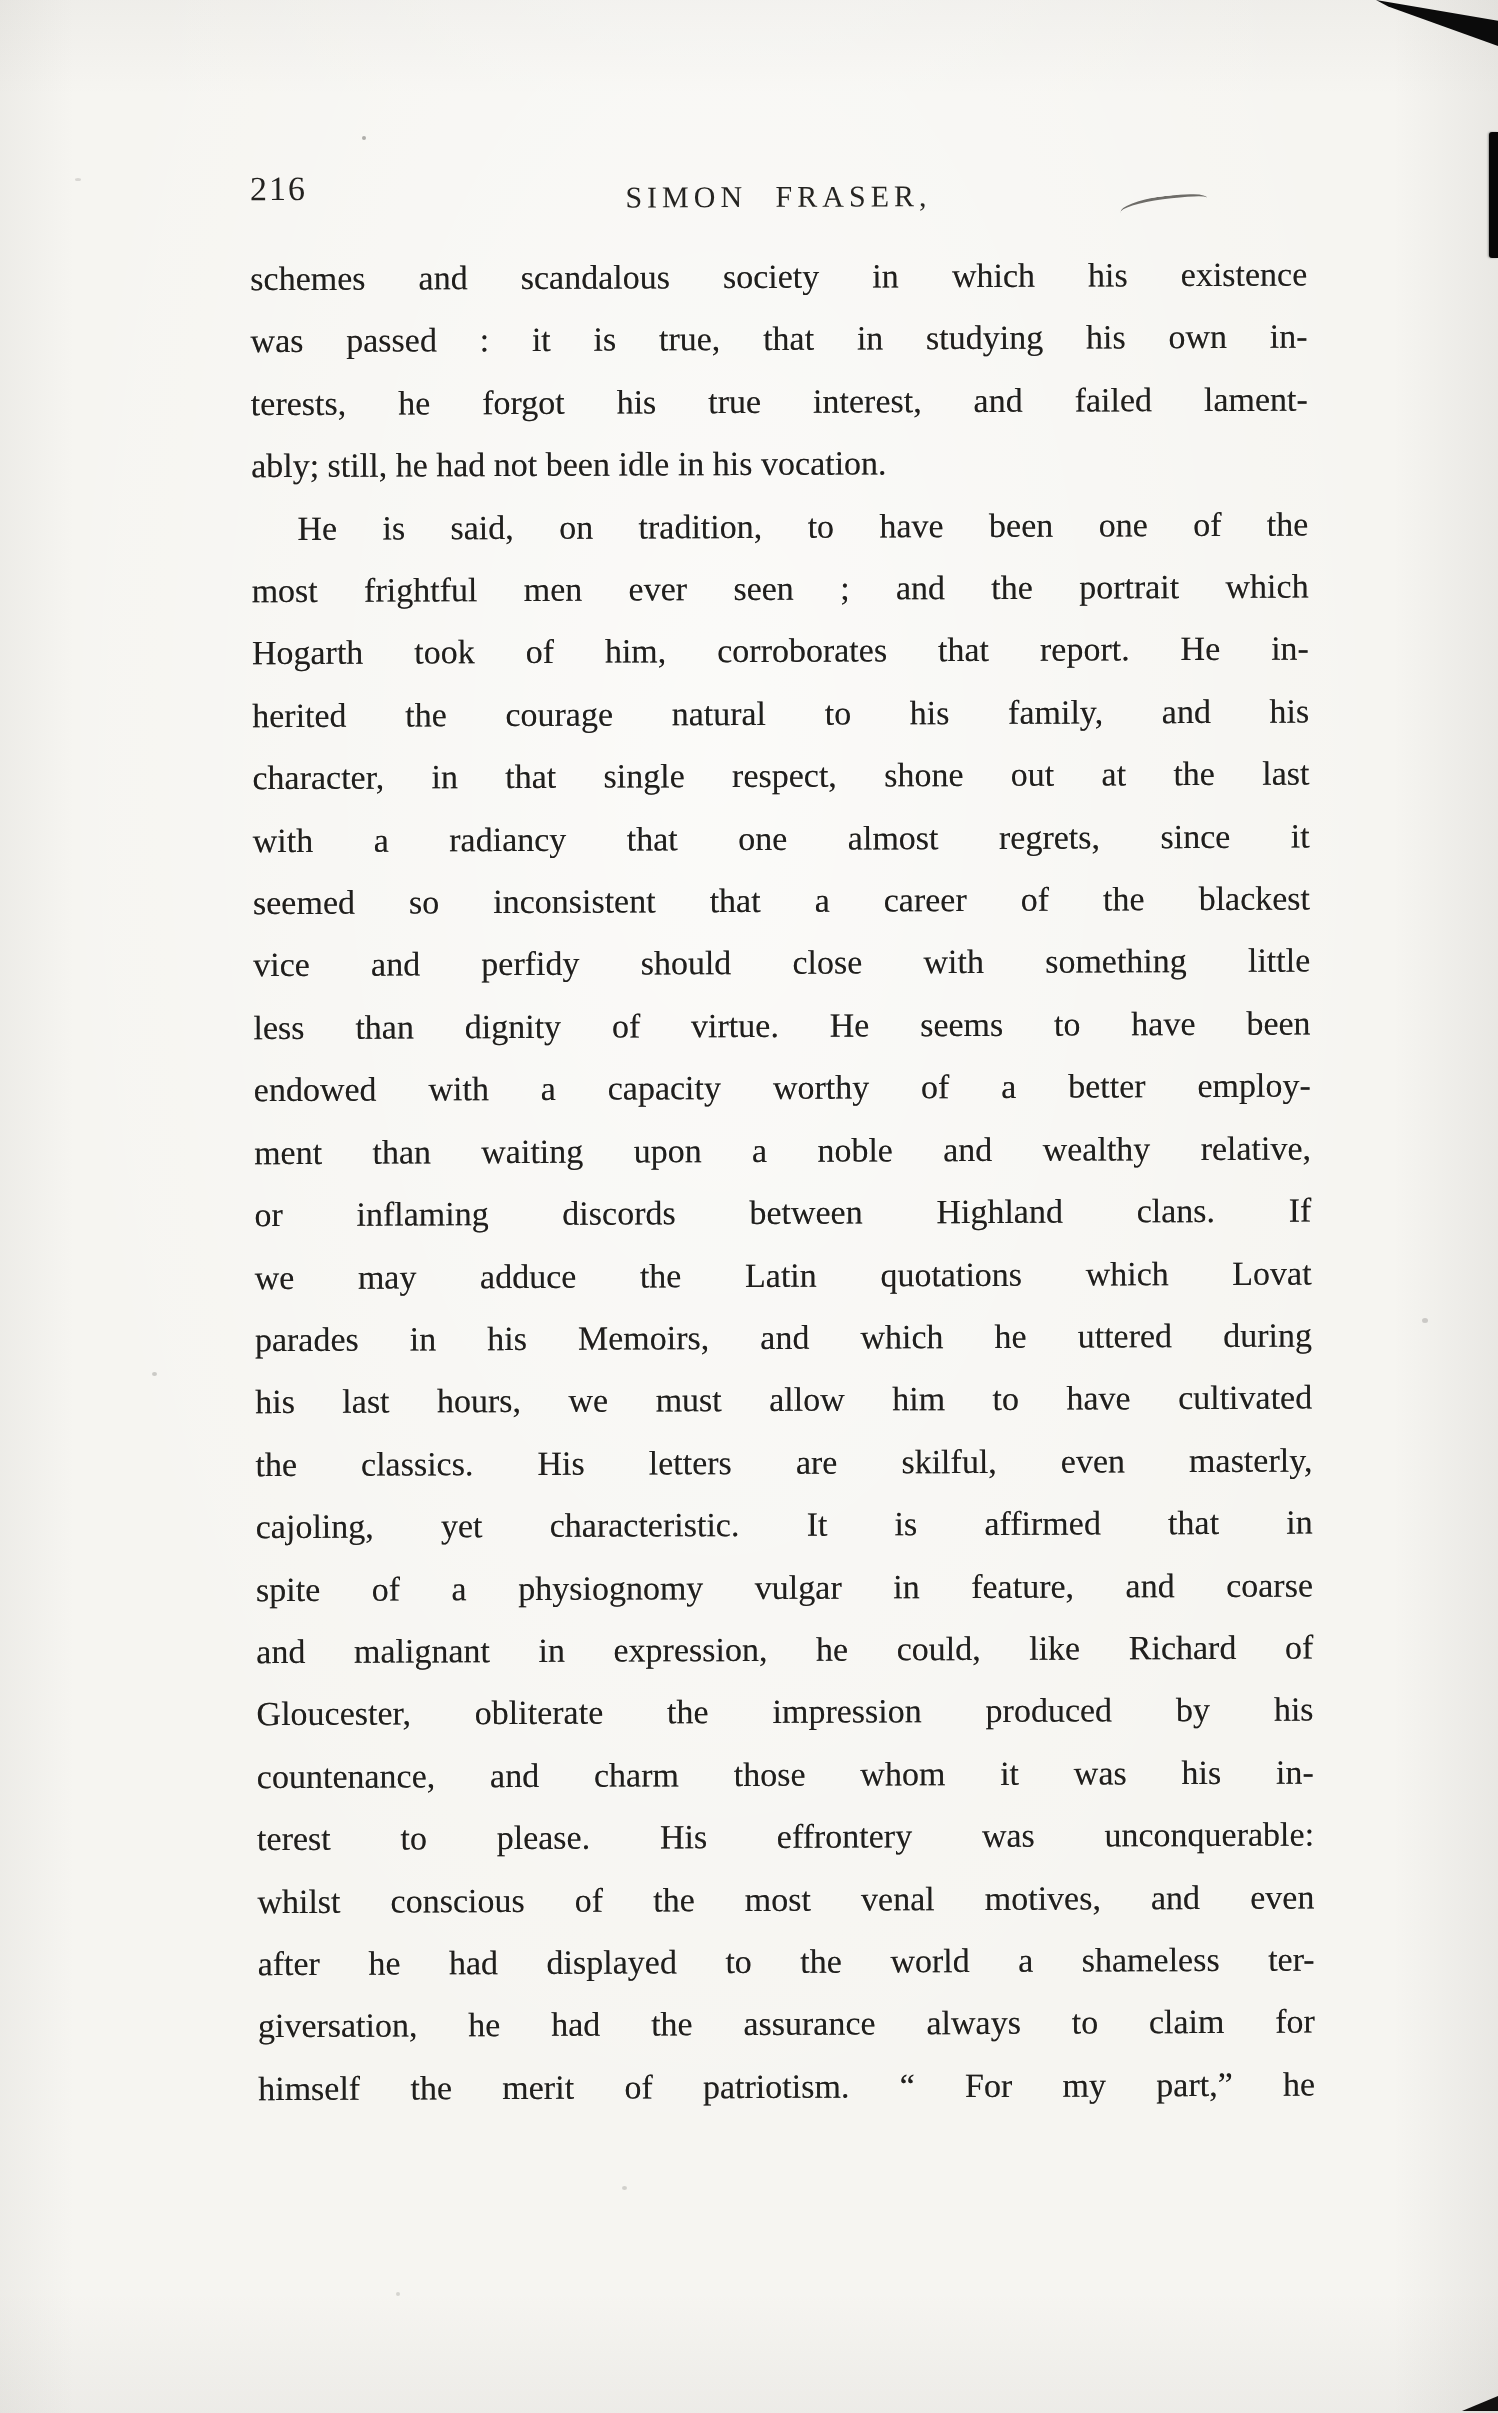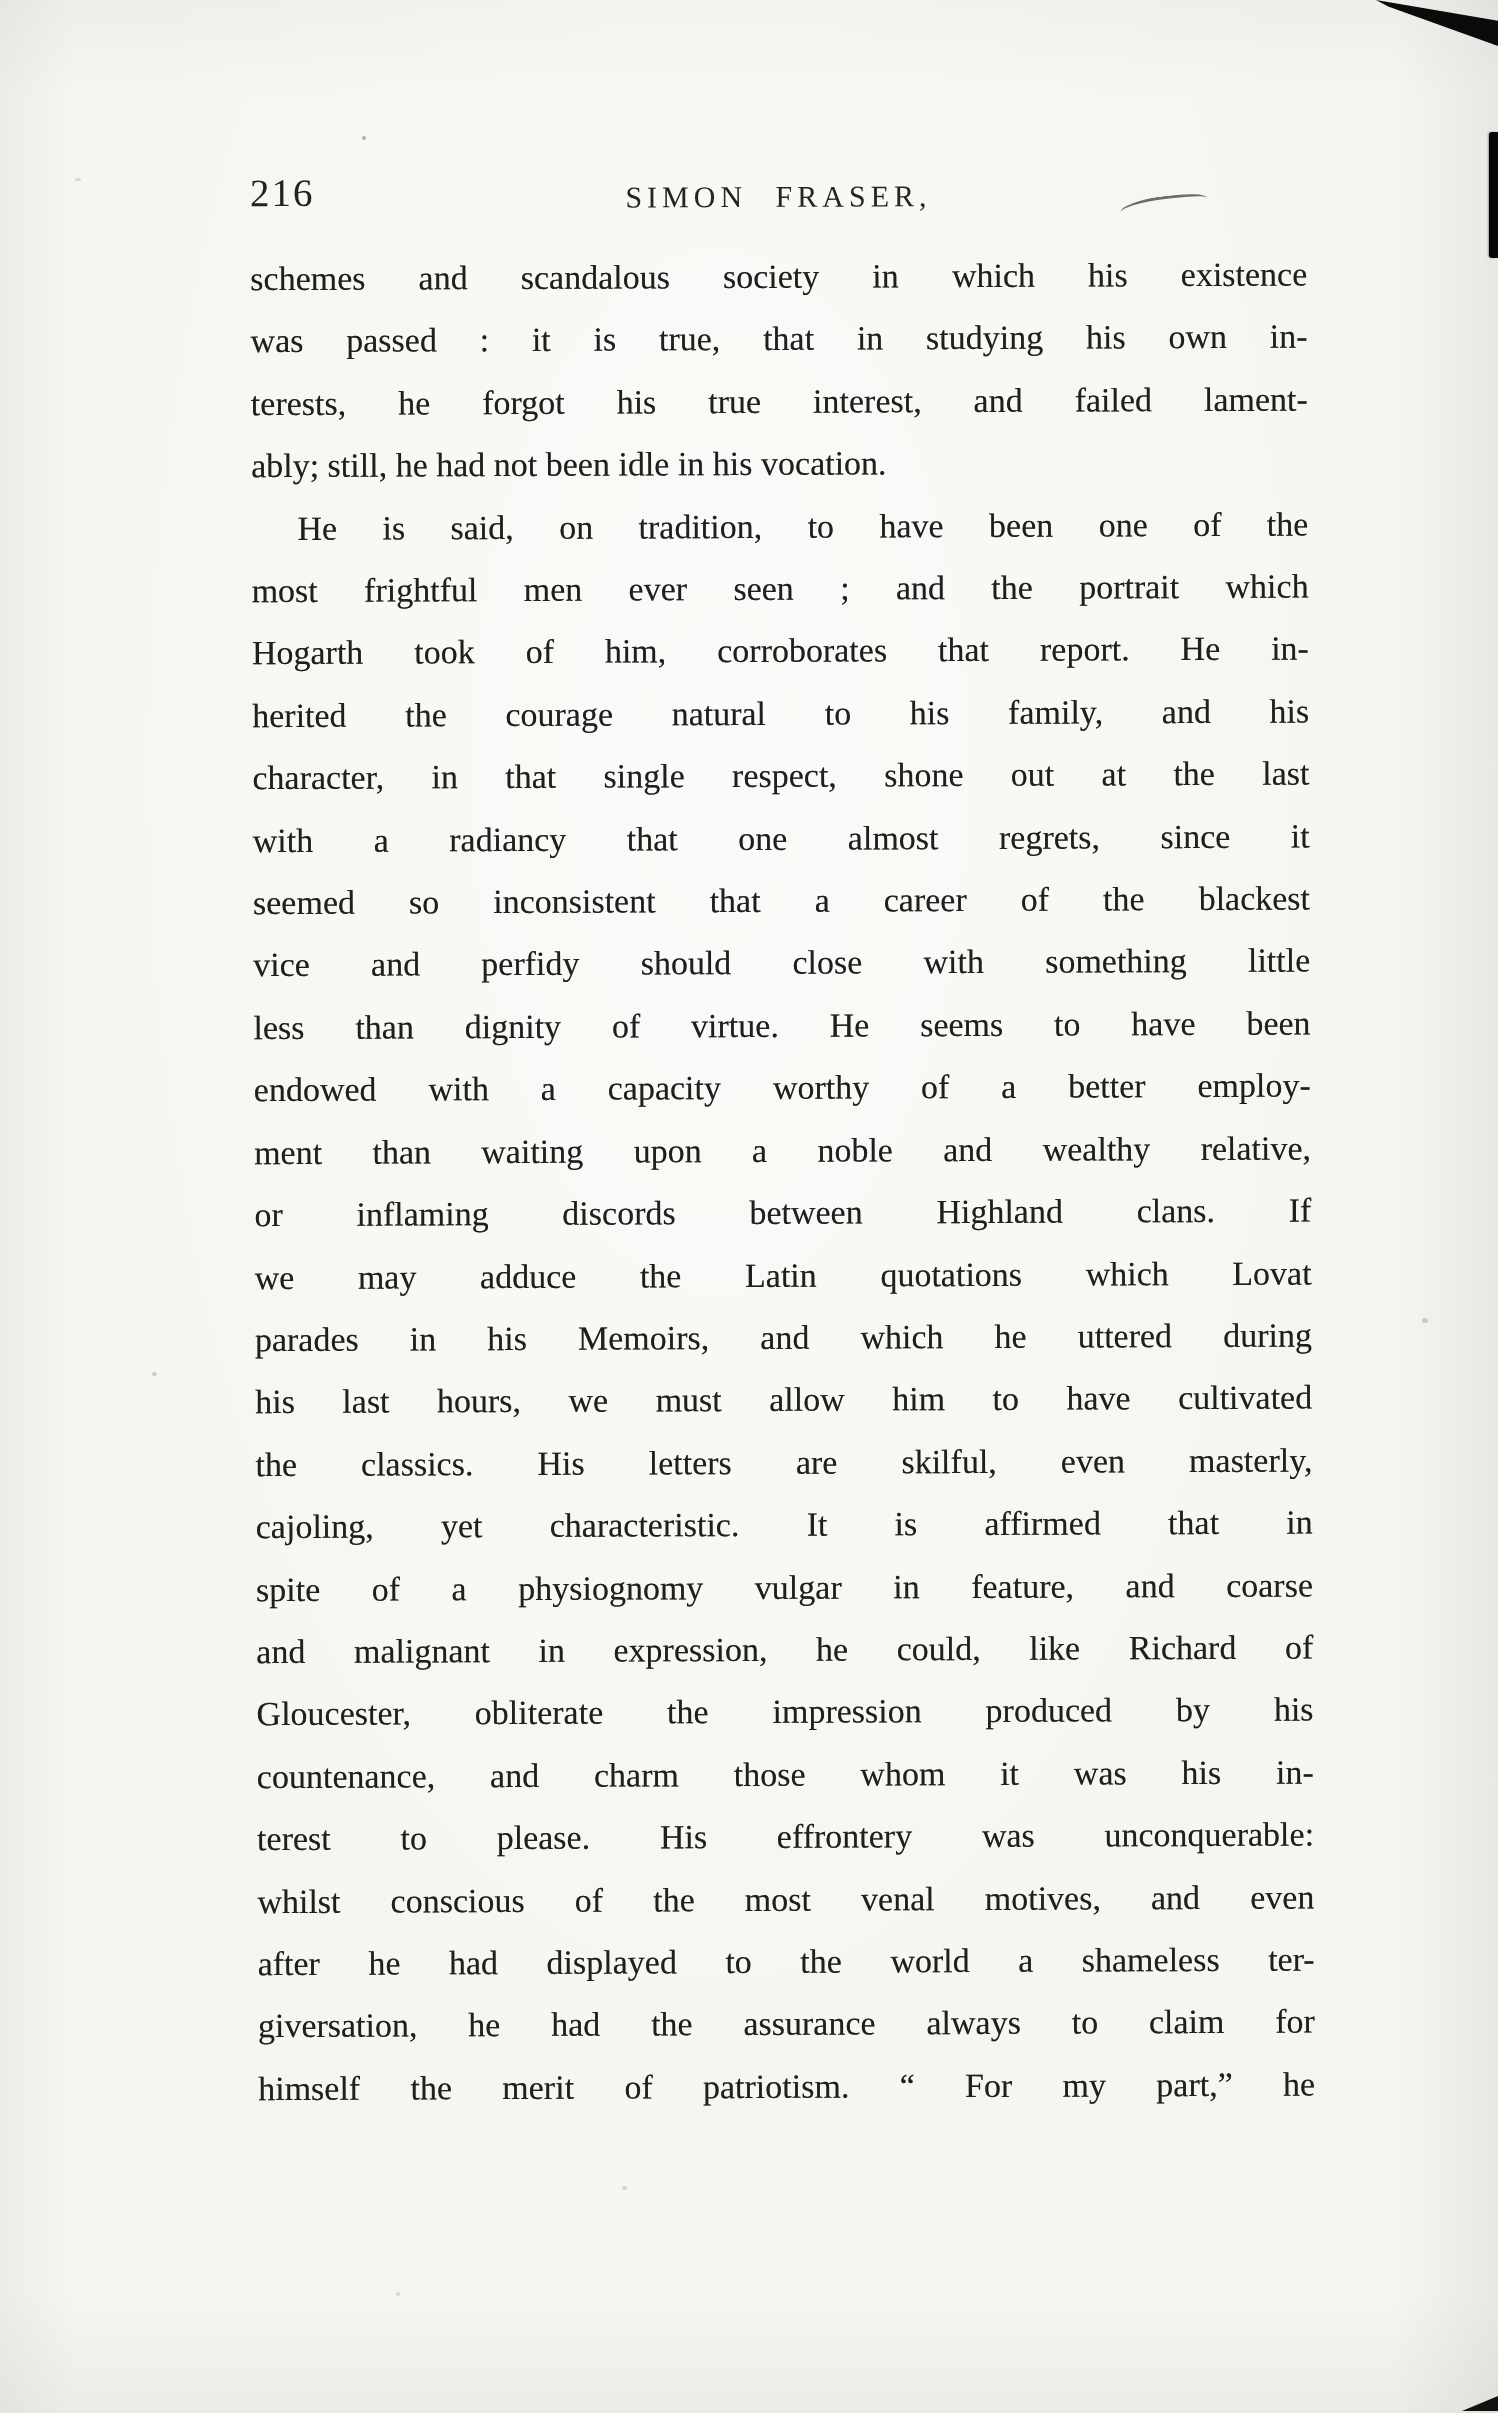--- a/index.html
+++ b/index.html
@@ -26,21 +26,21 @@
   .content {
     position: absolute;
     left: 0; top: 0; right: 0; bottom: 0;
     transform: rotate(-0.25deg);
     transform-origin: 50% 85%;
   }
   .page-number {
     position: absolute;
     left: 258px;
     top: 168px;
-    font-size: 39px;
+    font-size: 34px;
     letter-spacing: 2px;
     color: #232220;
   }
   .running-head {
     position: absolute;
     left: 258px;
     top: 180px;
     width: 1057px;
     text-align: center;
     font-size: 30px;

